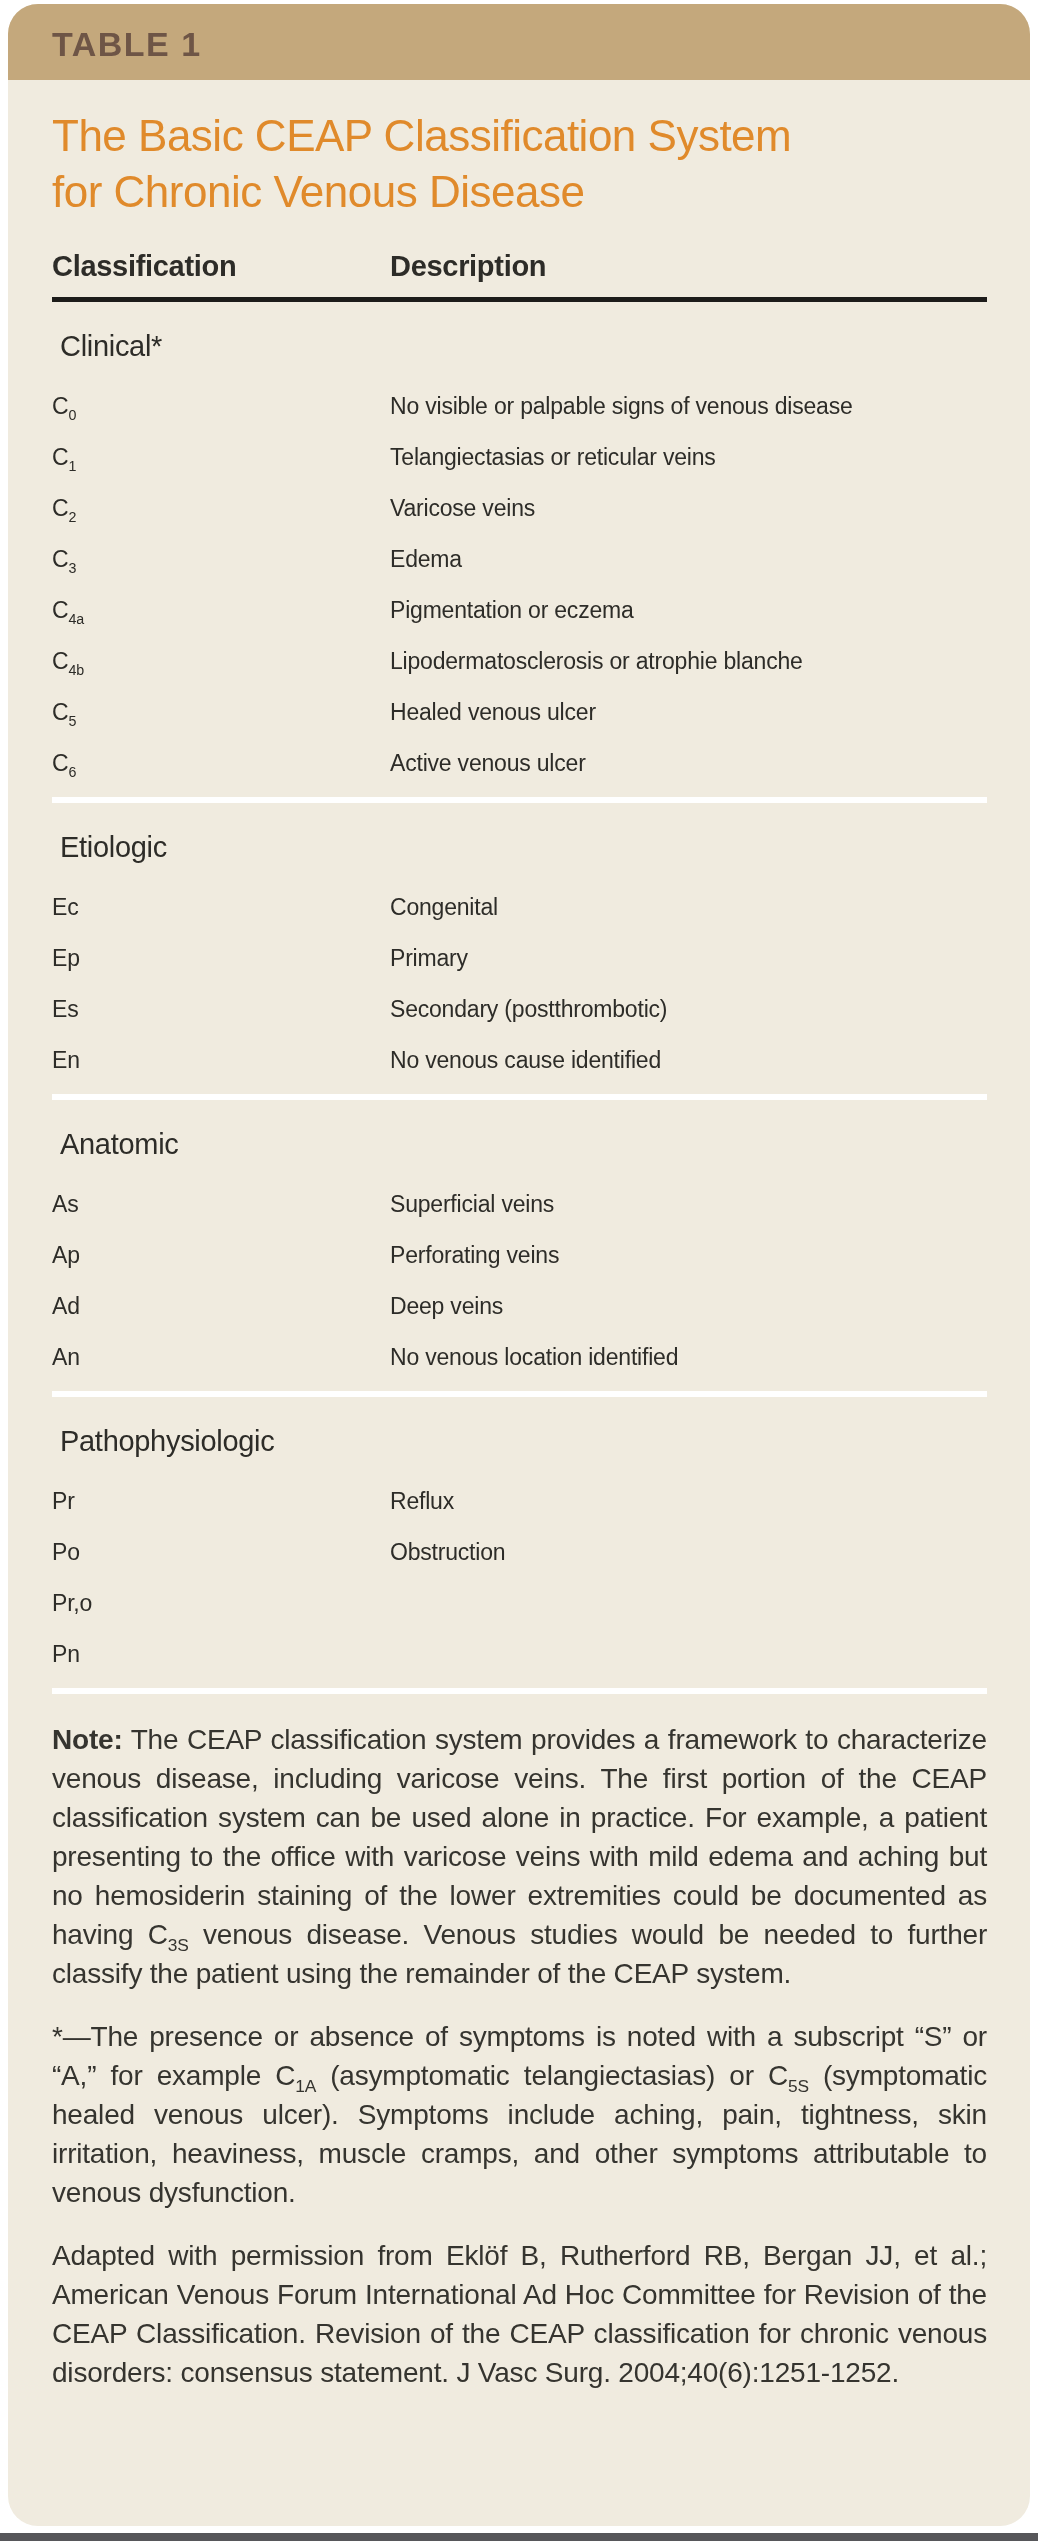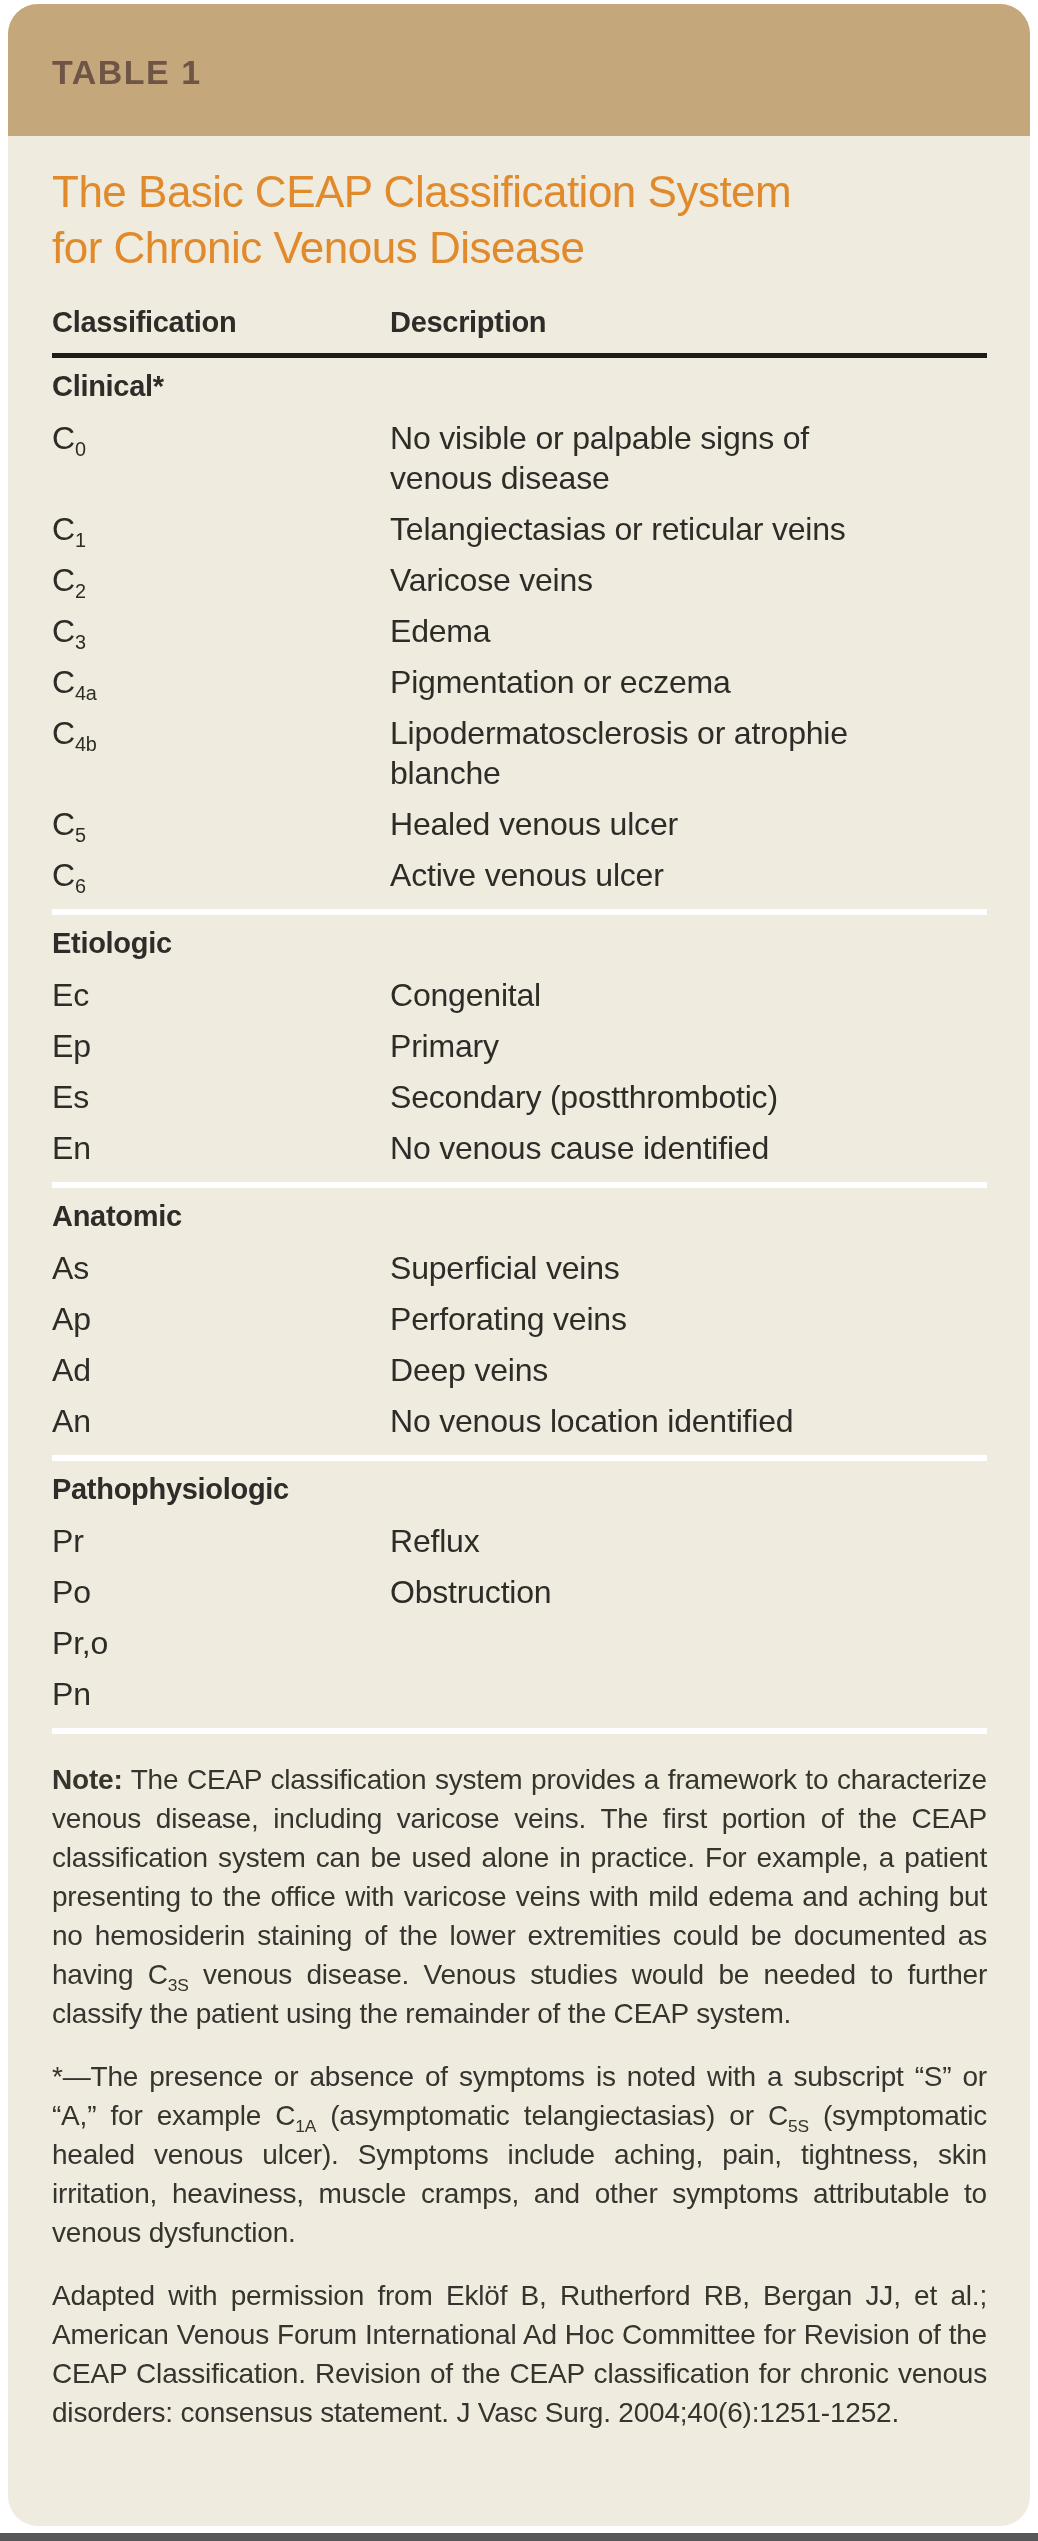--- a/index.html
+++ b/index.html
@@ -7,45 +7,45 @@
     width:1038px; height:2541px; position:relative;
     background:#ffffff;
     font-family:"Liberation Sans", sans-serif;
     -webkit-font-smoothing:antialiased;
   }
   .card {
     position:absolute; left:8px; top:4px; width:1022px; height:2522px;
     border-radius:30px; background:var(--card-bg,#f0ebdf); overflow:hidden;
   }
   .card-header {
-    height:132px; background:var(--header-bar,#c4a87c);
+    height:76px; background:var(--header-bar,#c4a87c);
     display:flex; align-items:center; padding-left:44px; box-sizing:border-box;
   }
   .table-tag {
     font-size:34px; font-weight:bold; letter-spacing:1.5px;
     color:var(--tag-text,#6e5546); padding-top:4px;
   }
   .card-body { padding:0 43px 0 44px; }
   .title {
     margin:28px 0 0 0; font-size:44px; line-height:56px; font-weight:normal;
     color:var(--title,#e08a2b); letter-spacing:-0.5px;
   }
   .col-headers {
     display:grid; grid-template-columns:338px 1fr;
     margin-top:30px; font-size:29px; font-weight:bold;
     color:var(--text,#2d2c28); letter-spacing:-0.3px;
   }
   .thick-rule { height:5px; background:var(--rule,#1d1c1a); margin-top:14px; }
   .section-heading {
-    font-size:29px; font-weight:bold; color:var(--text,#2d2c28);
-    margin:0; padding:12px 0 10px 0; letter-spacing:-0.3px;
+    font-size:29px; font-weight:normal; color:var(--text,#2d2c28);
+    margin:8px; padding:20px 0 10px 0; letter-spacing:-0.3px;
   }
   .row {
     display:grid; grid-template-columns:338px 470px;
-    font-size:32px; line-height:40px; color:var(--text,#2d2c28);
+    font-size:23px; line-height:40px; color:var(--text,#2d2c28);
     padding:5px 0 6px 0; letter-spacing:-0.2px;
   }
   .row sub, .note-para sub { font-size:0.62em; line-height:0; }
   .divider { height:6px; background:var(--divider,#ffffff); margin-top:8px; }
   .note-para {
     font-size:28px; line-height:39px; color:#35342f;
     text-align:justify; margin:26px 0 0 0; letter-spacing:-0.2px;
   }
   .note-para.footnote { margin-top:24px; }
   .note-para.citation { margin-top:24px; text-align:justify; }

